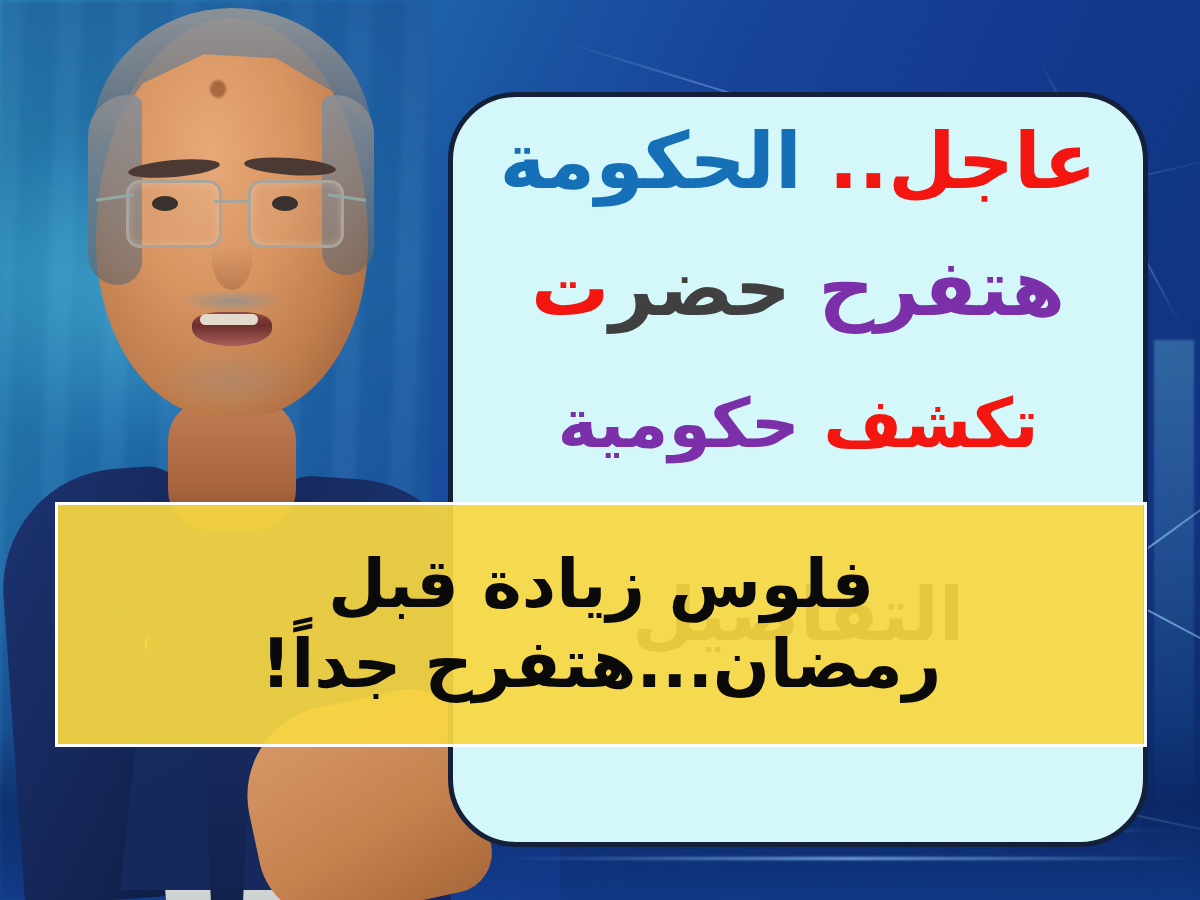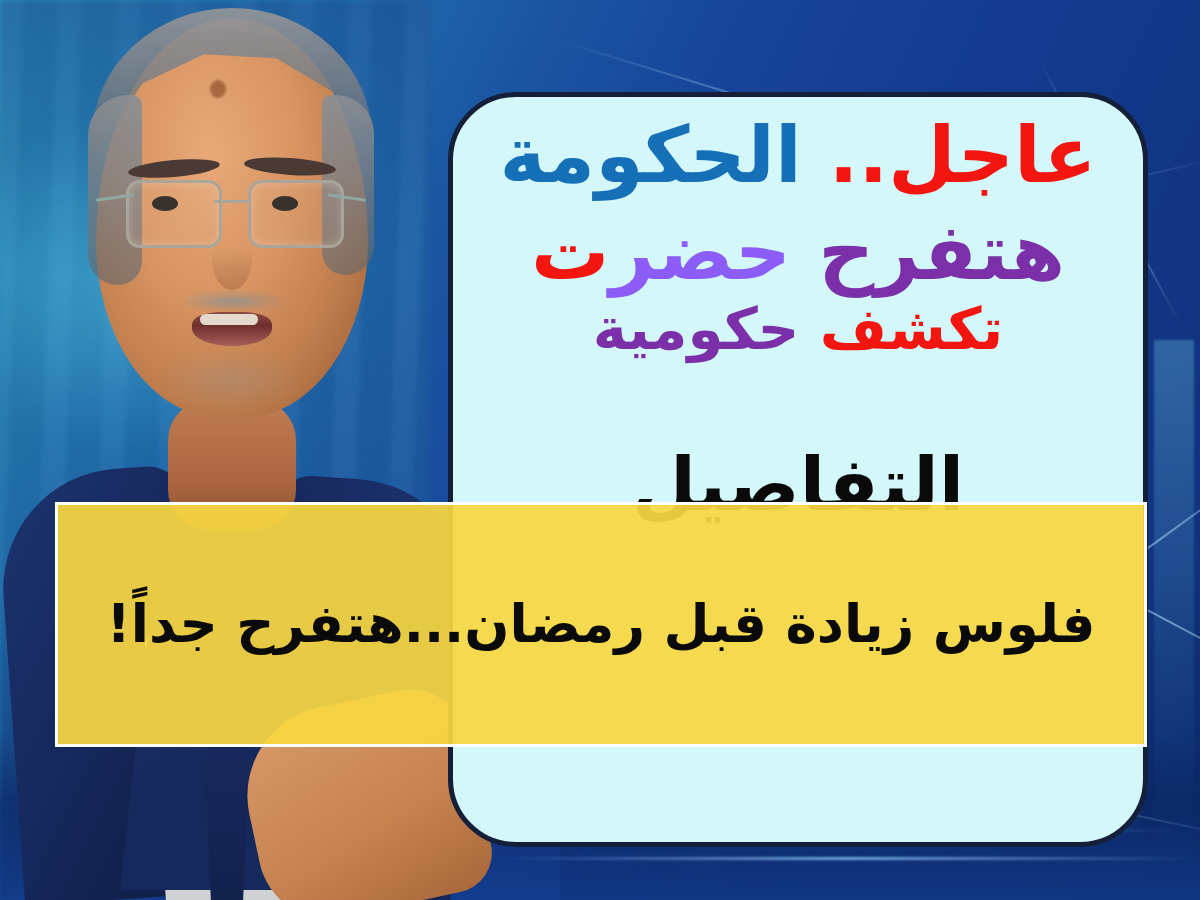--- a/index.html
+++ b/index.html
@@ -187,60 +187,61 @@
     border-radius: 68px;
     box-sizing: border-box;
     overflow: hidden;
   }
   .card-lines {
     position: absolute;
     inset: 0;
     display: flex;
     flex-direction: column;
     align-items: center;
-    padding-top: 8px;
+    padding-top: 14px;
     direction: rtl;
+    gap: 30px;
   }
   .hl {
     width: 100%;
     text-align: center;
     font-weight: 900;
     line-height: 1.04;
     letter-spacing: -1px;
     white-space: nowrap;
   }
   .hl-1 { font-size: 78px; margin-top: 10px; }
   .hl-2 { font-size: 78px; margin-top: 16px; }
   .hl-3 { font-size: 72px; margin-top: 18px; }
-  .hl-4 { font-size: 58px; margin-top: 6px; }
+  .hl-4 { font-size: 68px; margin-top: 30px; }
   .hl-5 { font-size: 74px; margin-top: 86px; }
 
   .c-red    { color: #f21510; }
   .c-blue   { color: #1670b8; }
-  .c-navy   { color: #8b5cf6; text-align: right; }
+  .c-navy   { color: #404040; text-align: right; }
   .c-purple { color: #7b2fa8; }
   .c-dblue  { color: #2f5aa0; }
   .c-black  { color: #0a0a0a; }
 
   
   .banner {
     position: absolute;
     left: 55px; top: 502px;
     width: 1092px; height: 245px;
     background: rgba(247,214,66,0.93);
     border: 3px solid #ffffff;
     box-sizing: border-box;
     display: flex;
     align-items: center;
     justify-content: center;
   }
   .banner-text {
     direction: rtl;
     text-align: center;
-    font-size: 53px;
+    font-size: 67px;
     font-weight: 900;
     color: #0a0a0a;
     line-height: 1.18;
     padding: 0 26px;
     letter-spacing: -.5px;
   }
 </style>
 </head>
 <body>
 

